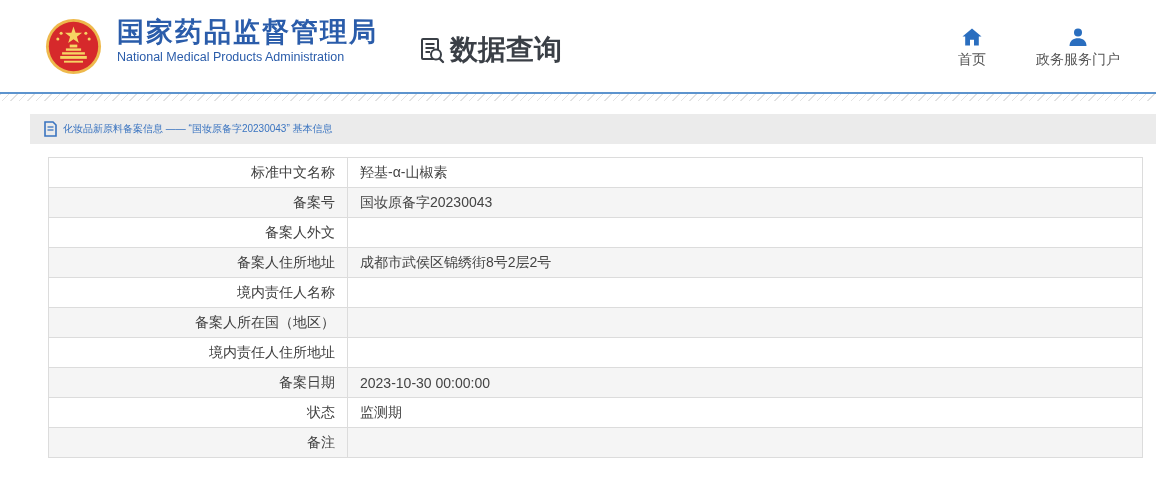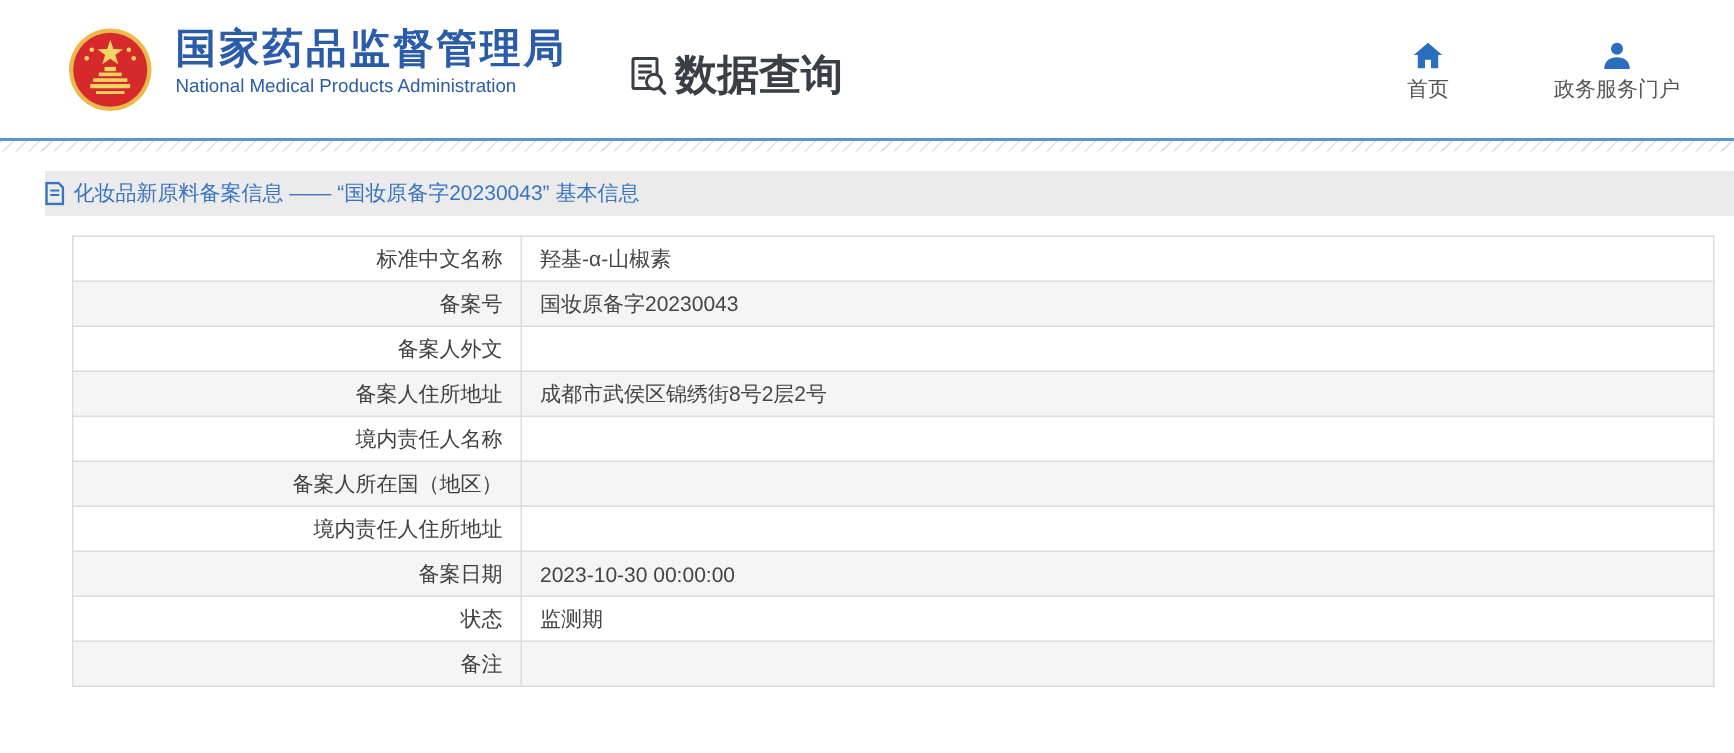--- a/index.html
+++ b/index.html
@@ -26,42 +26,42 @@
   }
   .org-subtitle {
     font-size: 12.5px; color: #2a5caa; margin-top: 3px; white-space: nowrap;
   }
   .data-query {
     display: flex; align-items: center; gap: 5px;
     margin-left: 42px; margin-top: 8px;
     font-size: 28px; font-weight: 700; color: #3a3f46;
     cursor: pointer; white-space: nowrap;
   }
-  .header-nav { margin-left: auto; display: flex; gap: 70px; }
+  .header-nav { margin-left: auto; display: flex; gap: 50px; }
   .nav-item {
     display: flex; flex-direction: column; align-items: center;
     gap: 5px; font-size: 14px; color: #555; cursor: pointer;
     margin-top: 4px; white-space: nowrap;
   }
 
   
   .header-divider {
     border-top: 2px solid #5d94ce;
     height: 9px;
     background: repeating-linear-gradient(135deg, #e2e2e2 0 1px, transparent 1px 6px);
   }
 
   
   .section-bar {
     margin: 13px 0 0 30px;
     height: 30px;
     background: #ebebeb;
     display: flex; align-items: center;
-    gap: 6px;
-    font-size: 14px; color: #3a74c0;
+    padding-left: 14px; gap: 6px;
+    font-size: 10px; color: #3a74c0;
   }
 
   
   .info-table {
     border-collapse: collapse;
     margin: 13px 0 0 48px;
     width: 1095px;
     font-size: 14px;
     color: #444;
     table-layout: fixed;

